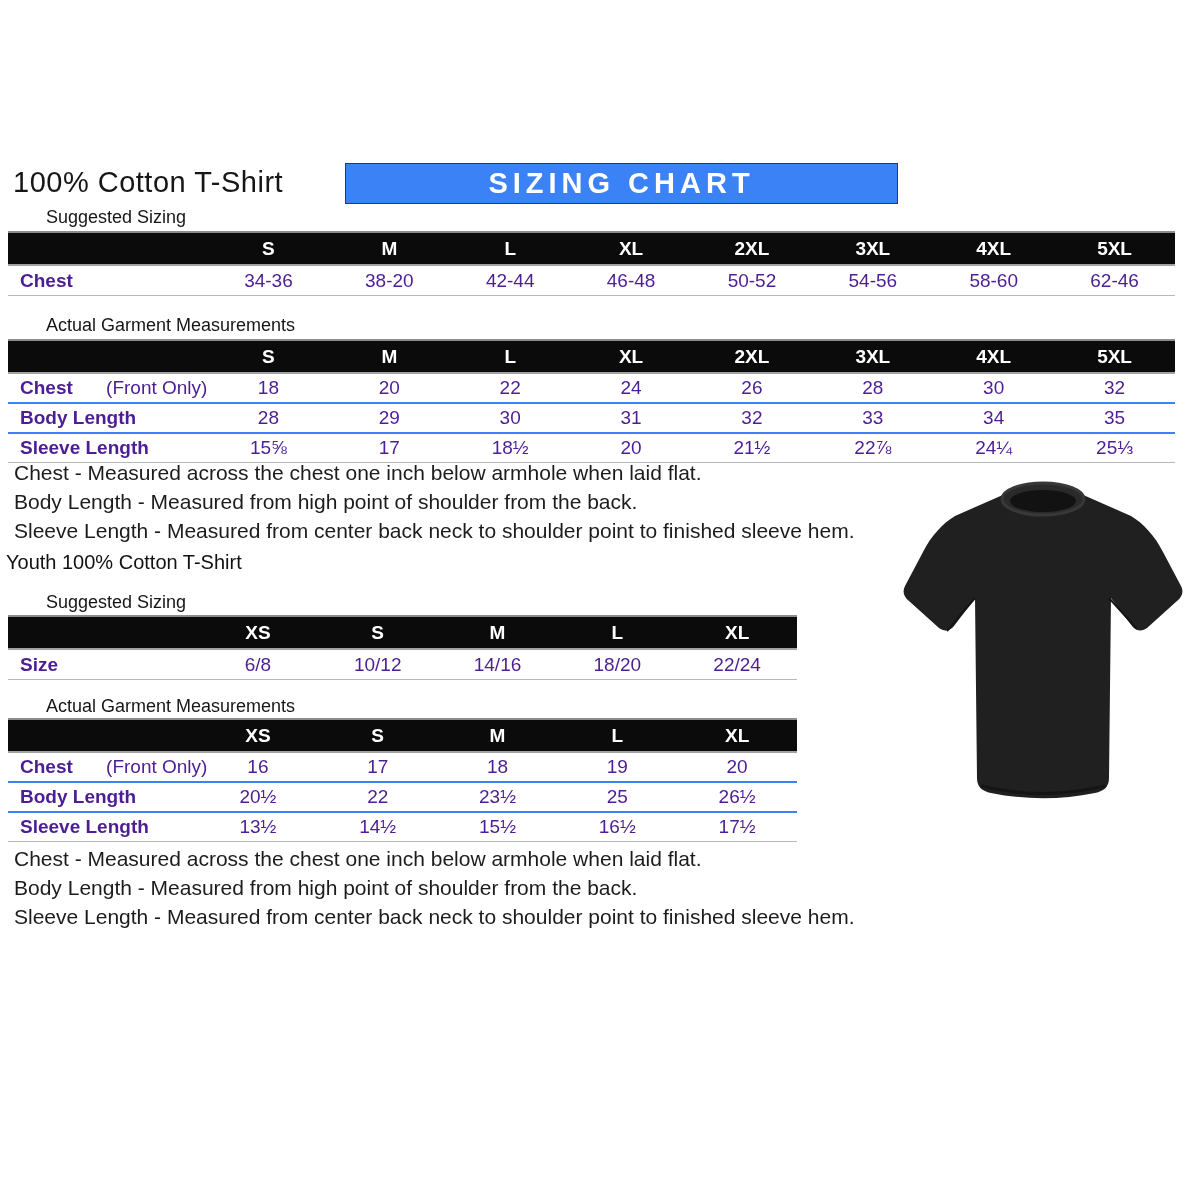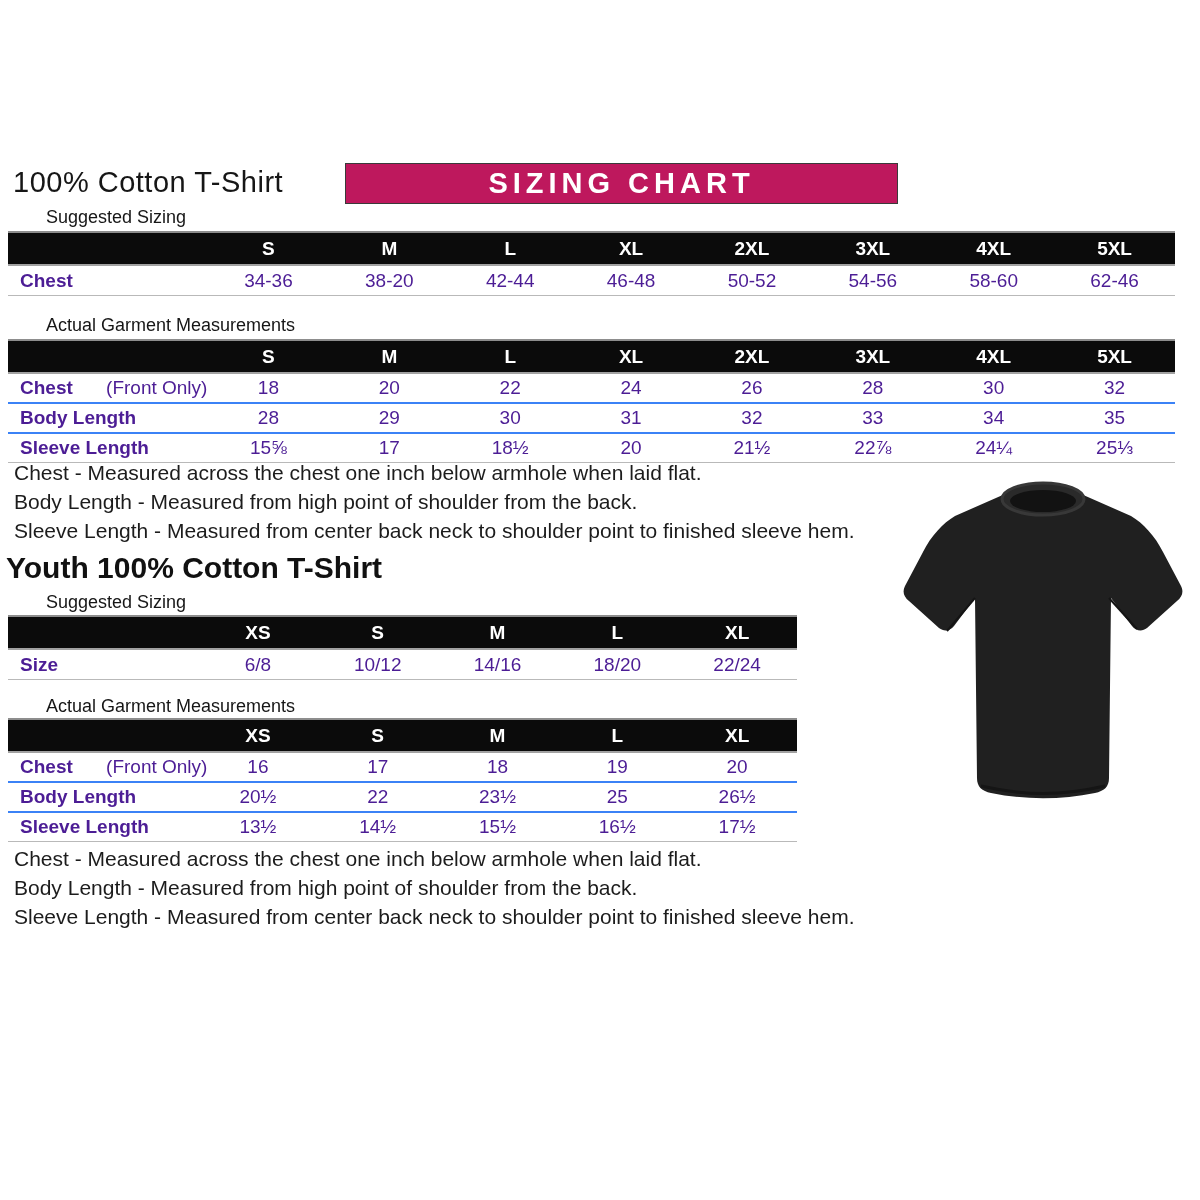--- a/index.html
+++ b/index.html
@@ -3,27 +3,27 @@
 <meta charset="utf-8">
 <style>
   html,body{margin:0;padding:0;background:#fff;}
   .canvas{
     position:relative;width:1200px;height:969px;background:#ffffff;overflow:hidden;
     font-family:"Liberation Sans","DejaVu Sans",sans-serif;color:#1a1a1a;
   }
   .abs{position:absolute;}
   .page-title{left:13px;top:166px;font-size:29px;font-weight:400;letter-spacing:.5px;color:#161616;}
   .banner{
-    left:345px;top:163px;width:553px;height:41px;background:#be185d;
+    left:345px;top:163px;width:553px;height:41px;background:#3b82f6;
     display:flex;align-items:center;justify-content:center;
     border:1px solid #3a3a3a;box-sizing:border-box;
   }
   .banner span{color:#ffffff;font-weight:700;font-size:29px;letter-spacing:5px;}
   .section-label{font-size:18px;color:#161616;margin-left:40px;}
-  .youth-title{left:6px;top:551px;font-size:30px;font-weight:700;color:#111;}
+  .youth-title{left:6px;top:551px;font-size:20px;font-weight:400;color:#111;}
 
   .sz-table{border-collapse:collapse;table-layout:fixed;background:#fff;}
   .sz-table thead th{
     background:#0b0b0b;color:#ffffff;font-weight:700;font-size:19px;height:31px;
     border-top:2px solid #8d8d8d;border-bottom:2px solid #a2a2a2;padding:0;text-align:center;
   }
   .sz-table tbody td{height:29px;font-size:19px;text-align:center;color:#4c1d95;padding:0;}
   .sz-table td.rowlabel{text-align:left;padding-left:12px;font-weight:700;white-space:nowrap;}
   .sz-table td.rowlabel .suffix{font-weight:400;margin-left:28px;}
   .sz-table.ruled tbody td{height:28px;}

